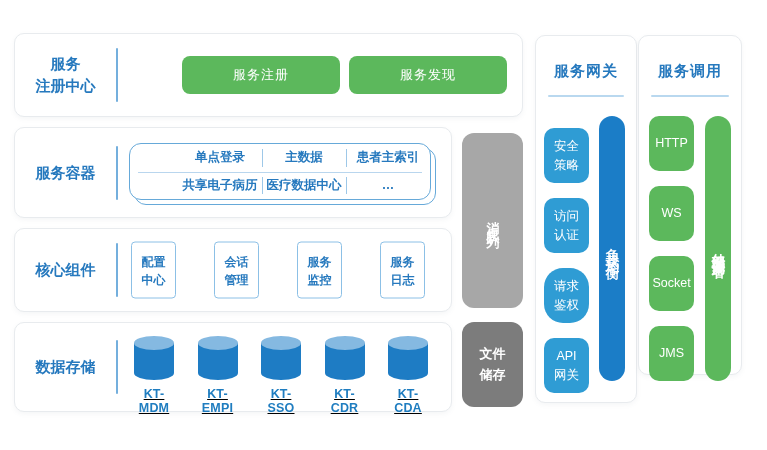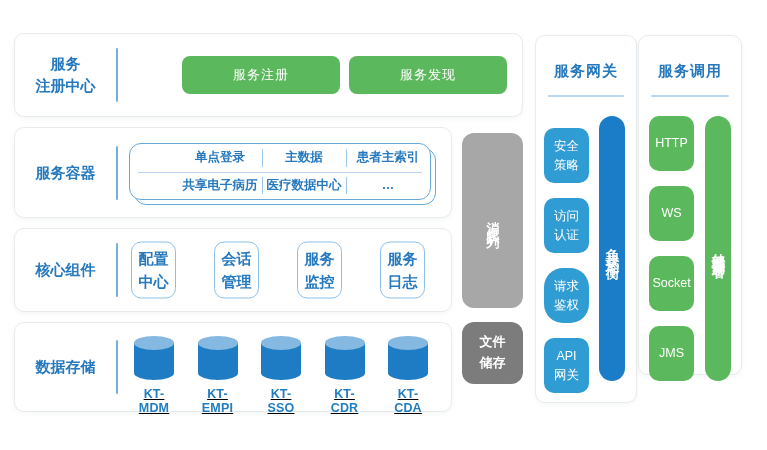--- a/index.html
+++ b/index.html
@@ -53,22 +53,22 @@
   }
   .svc-hline { position:absolute; left:8px; right:8px; top:28px; height:1px; background:#b9d6ee; }
 
   
   .core-row {
     position:absolute; left:116px; right:26px; top:50%; transform:translateY(-50%);
     display:flex; justify-content:space-between;
   }
   .core-box {
     width:45px; height:57px; box-sizing:border-box;
-    border:1px solid #8cc0e6; border-radius:10px;
-    color:#2679be; font-weight:700; font-size:15px; line-height:1.5;
+    border:1px solid #8cc0e6; border-radius:4px;
+    color:#2679be; font-weight:700; font-size:12px; line-height:1.5;
     display:flex; align-items:center; justify-content:center;
     white-space:pre-line;
   }
 
   
   .db-row {
     position:absolute; left:116px; width:300px; top:13px;
     display:flex; justify-content:space-between;text-decoration:underline;
   }
   .db { width:46px; }
@@ -200,21 +200,21 @@
         <div class="cyl">
           <div class="cyl-body"></div>
           <div class="cyl-top"></div>
         </div>
         <div class="db-label">KT-CDA</div>
       </div>
     </div>
   </div>
 
   <div class="gray-bar v-text" style="left:462px; top:133px; width:61px; height:175px; background:#a7a7a7; letter-spacing:5px;">消息队列</div>
-  <div class="gray-bar" style="left:462px; top:322px; width:61px; height:62px; background:#7c7c7c; white-space:pre-line; text-align:center; line-height:1.6;">文件
+  <div class="gray-bar" style="left:462px; top:322px; width:61px; height:85px; background:#7c7c7c; white-space:pre-line; text-align:center; line-height:1.6;">文件
 储存</div>
 
   <div class="panel" style="left:535px; top:35px; width:102px; height:368px;">
     <div class="col-title">服务网关</div>
     <div class="col-divider"></div>
     <div class="col-item gw-item" style="top:80px;">安全
 策略</div>
     <div class="col-item gw-item" style="top:150px;">访问
 认证</div>
     <div class="col-item gw-item" style="top:220px;border-radius:19px;">请求

